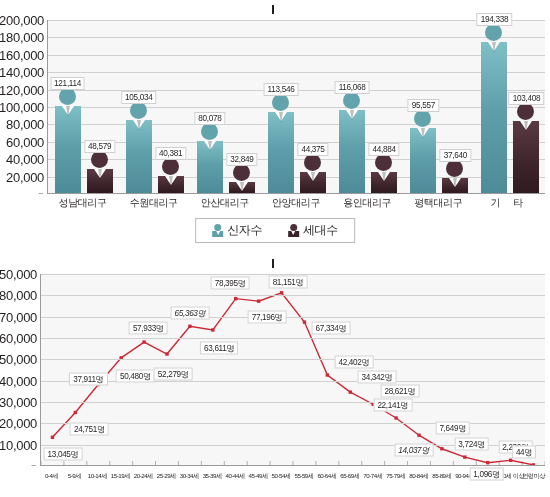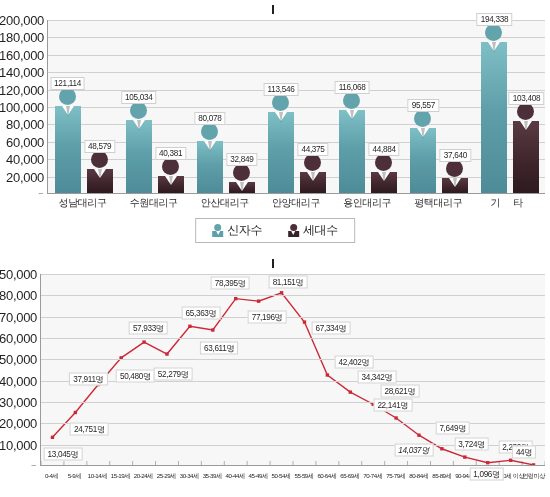--- a/index.html
+++ b/index.html
@@ -431,21 +431,21 @@
         <div class="gridline" style="top: 106.667px;"></div>
         <div class="gridline" style="top: 128px;"></div>
         <div class="gridline" style="top: 149.333px;"></div>
         <div class="gridline" style="top: 170.667px;"></div>
         <div class="pt-label" style="left: 22px; top: 180.171px;">13,045명</div>
         <div class="pt-label" style="left: 48.4318px; top: 155.198px;">24,751명</div>
         <div class="pt-label" style="left: 47.3864px; top: 105.123px;">37,911명</div>
         <div class="pt-label" style="left: 94.3409px; top: 102.309px;">50,480명</div>
         <div class="pt-label" style="left: 107.295px; top: 54.4096px;">57,933명</div>
         <div class="pt-label" style="left: 132.25px; top: 100.471px;">52,279명</div>
-        <div class="pt-label" style="left: 160px; top: 38.5589px;">65,363명</div>
+        <div class="pt-label" style="left: 149px; top: 38.5589px; font-style: italic;">65,363명</div>
         <div class="pt-label" style="left: 178.159px; top: 74.2965px;">63,611명</div>
         <div class="pt-label" style="left: 189.114px; top: 8.75733px;">78,395명</div>
         <div class="pt-label" style="left: 226.068px; top: 43.3152px;">77,196명</div>
         <div class="pt-label" style="left: 247.023px; top: 8px;">81,151명</div>
         <div class="pt-label" style="left: 289.977px; top: 54.3541px;">67,334명</div>
         <div class="pt-label" style="left: 312.932px; top: 87.5424px;">42,402명</div>
         <div class="pt-label" style="left: 335.886px; top: 102.737px;">34,342명</div>
         <div class="pt-label" style="left: 358.841px; top: 116.942px;">28,621명</div>
         <div class="pt-label" style="left: 351.795px; top: 130.766px;">22,141명</div>
         <div class="pt-label" style="left: 372.75px; top: 176.054px; font-style: italic;">14,037명</div>

